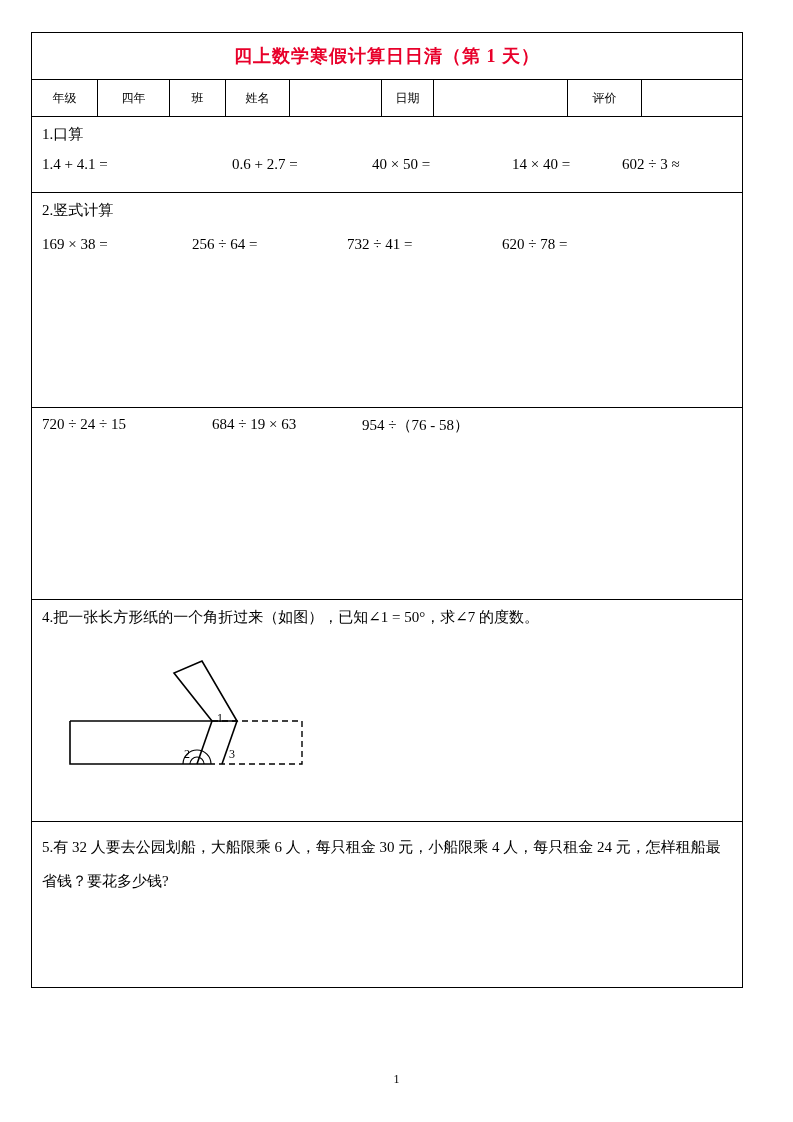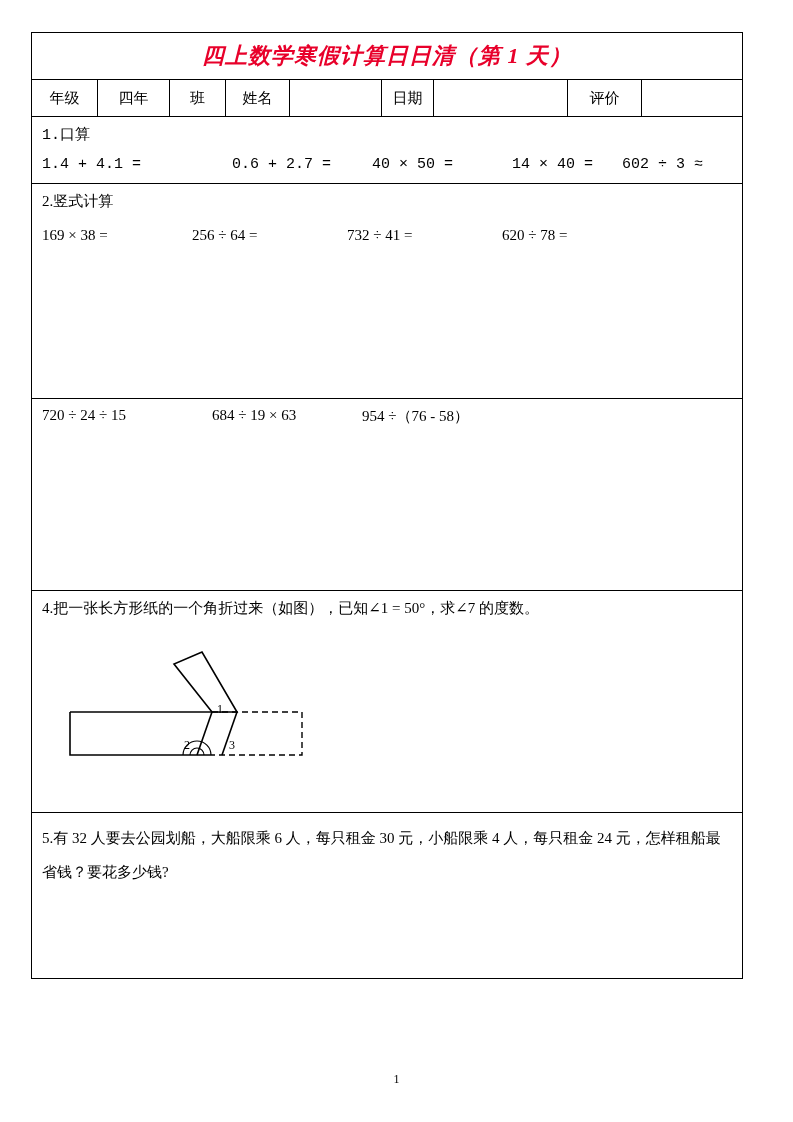--- a/index.html
+++ b/index.html
@@ -32,32 +32,31 @@
   
   .title-row {
     border-bottom: 1px solid #000;
     height: 46px;
     display: flex;
     align-items: center;
     justify-content: center;
   }
   .title {
     color: #e8002a;
-    font-size: 22px;
+    font-size: 18px;
     font-weight: bold;
     letter-spacing: 1px;
     font-family: "Liberation Serif", "DejaVu Serif", serif;
-    font-style: italic;
   }
   
   .info-row {
     display: flex;
     height: 36px;
     border-bottom: 1px solid #000;
-    font-size: 15px;
+    font-size: 12px;
     align-items: flex-end;
   }
   .info-cell {
     border-right: 1px solid #000;
     display: flex;
     align-items: center;
     justify-content: center;
     box-sizing: border-box;
     height: 100%;
   }
@@ -87,21 +86,21 @@
   .row-probs {
     display: flex;
     font-size: 15px;
     margin: 14px 0 6px 0;
   }
   .row-probs .p {
     white-space: nowrap;
   }
 
   
-  #sec1 { padding-bottom: 6px; font-family: Liberation Mono, monospace; }
+  #sec1 { padding-bottom: 15px; }
   #sec1 .row-probs { margin: 12px 0 4px 0; }
   #sec1 .p1 { width: 190px; }
   #sec1 .p2 { width: 140px; }
   #sec1 .p3 { width: 140px; }
   #sec1 .p4 { width: 110px; }
   #sec1 .p5 { width: auto; }
 
   
   #sec2 { height: 215px; }
   #sec2 .row-probs { margin-top: 16px; }

